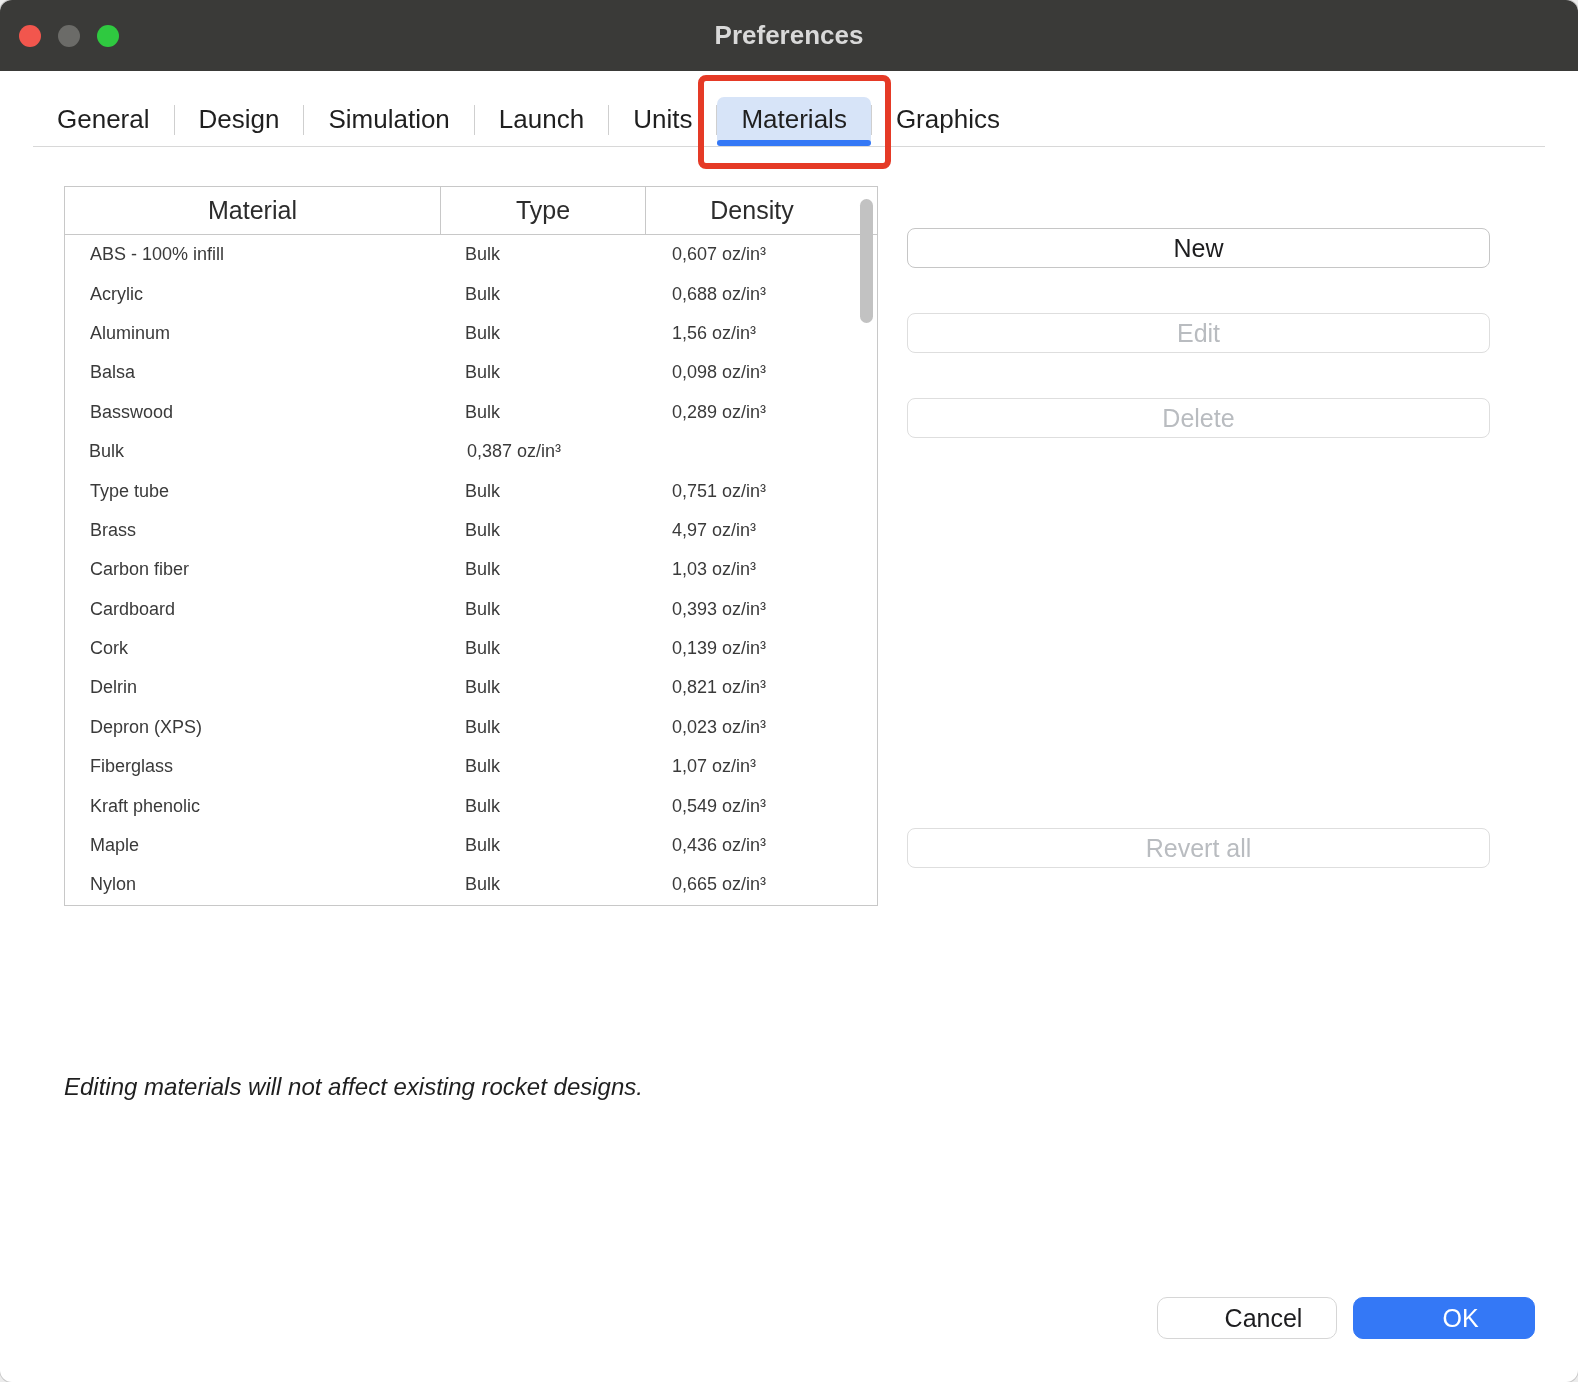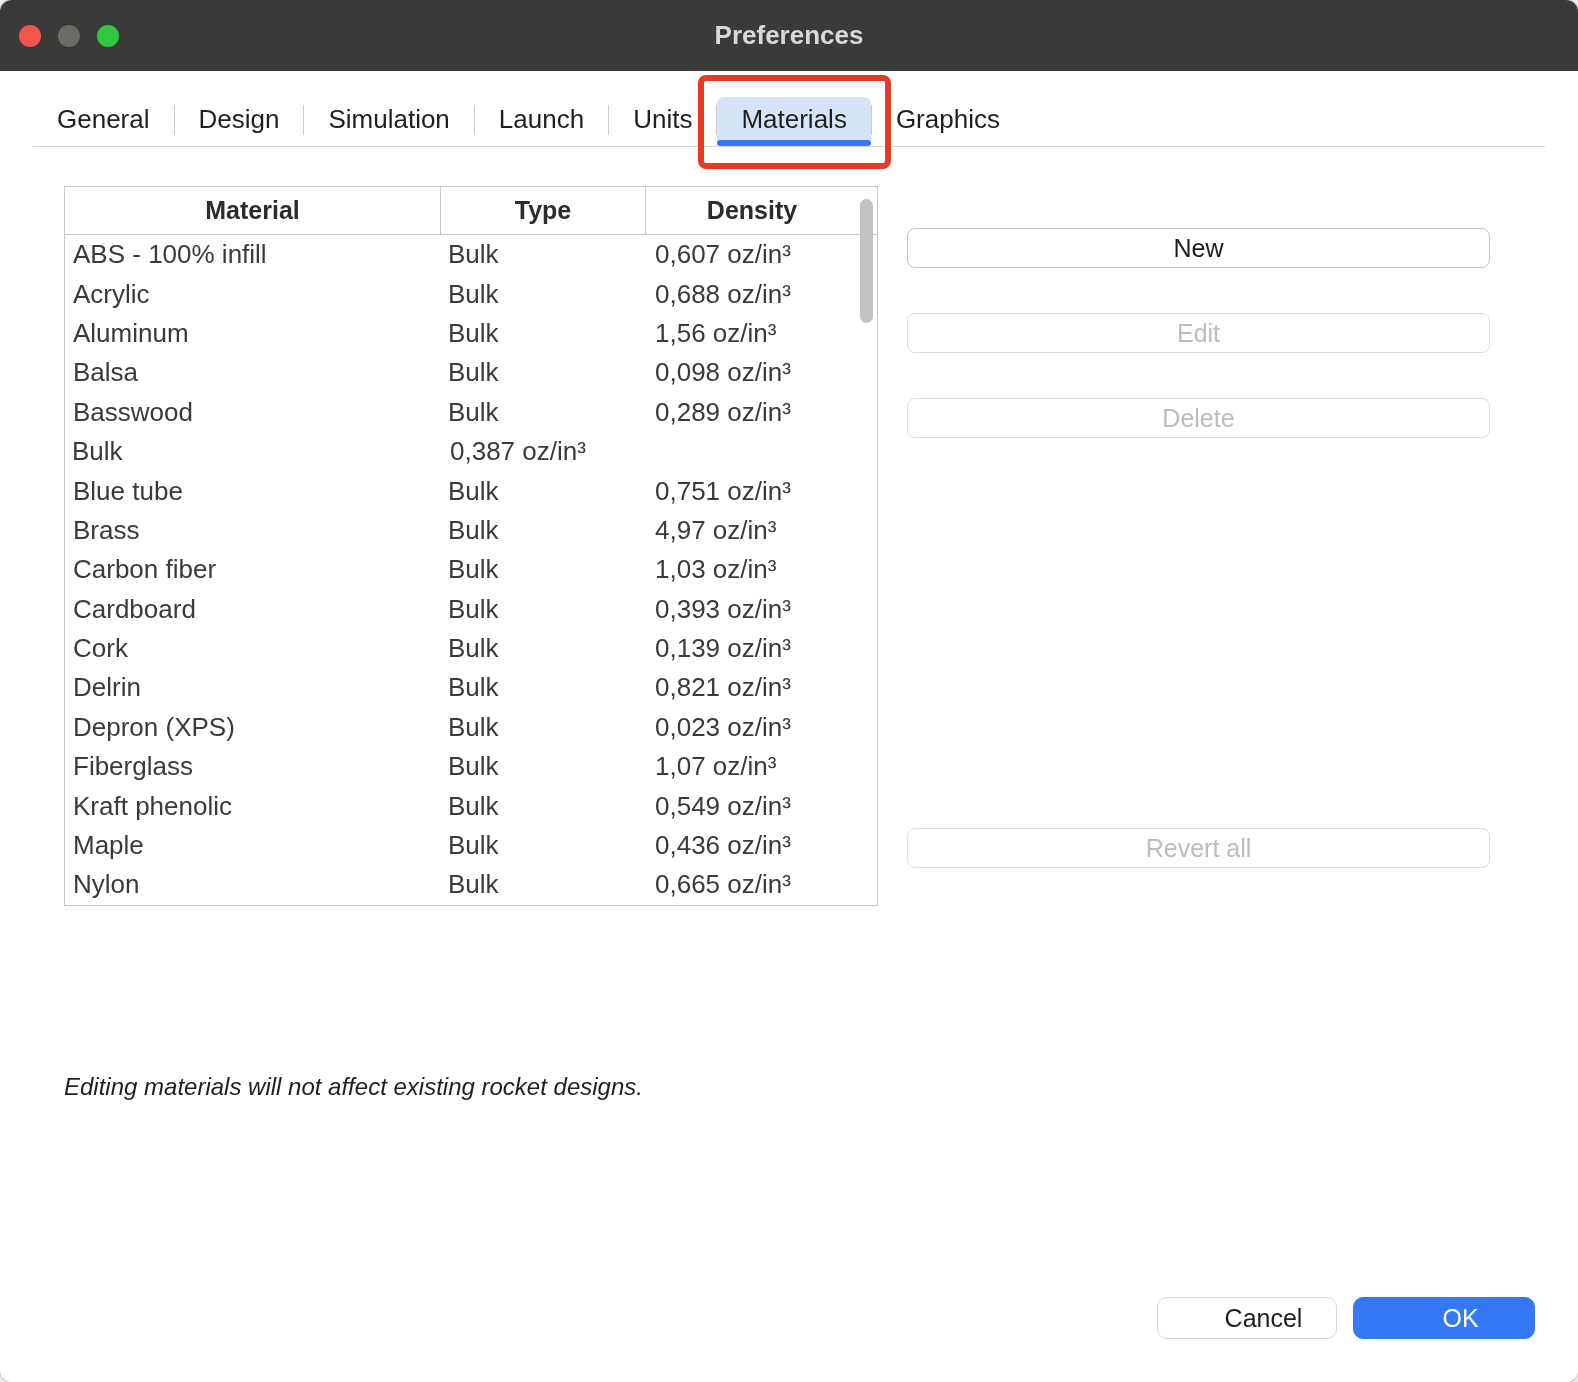--- a/index.html
+++ b/index.html
@@ -55,28 +55,28 @@
   .materials-table {
     position:absolute; left:64px; top:186px; width:814px;
     border:1px solid #c8c8c8; background:#fff;
   }
   .thead {
     display:grid; grid-template-columns:376px 205px 212px;
     height:48px; border-bottom:1px solid #c8c8c8;
   }
   .thead .hcell {
     display:flex; align-items:center; justify-content:center;
-    font-size:25px; font-weight:700; color:#2c2c2c;
+    font-size:25px; font-weight:400; color:#2c2c2c;
   }
   .thead .hcell.c0, .thead .hcell.c1 { border-right:1px solid #c8c8c8; }
   .tbody { height:670px; overflow:hidden; position:relative; }
   .trow { display:grid; grid-template-columns:376px 205px 212px; height:39.4px; }
   .tcell {
-    display:flex; align-items:center; font-size:26px; color:#3a3a3a;
-    white-space:nowrap; overflow:hidden;
+    display:flex; align-items:center; font-size:18px; color:#3a3a3a;
+    white-space:nowrap; overflow:hidden;margin-left:17px;
   }
   .tcell.c0 { padding-left:8px; }
   .tcell.c1 { padding-left:7px; }
   .tcell.c2 { padding-left:9px; }
   .vscrollbar {
     position:absolute; top:2px; right:1px; width:19px; height:716px;
   }
   .vthumb {
     position:absolute; top:10px; right:3px; width:13px; height:124px;
     background:#c2c2c2; border-radius:7px;
@@ -177,21 +177,21 @@
         <div class="trow">
           <div class="tcell c0">Basswood</div>
           <div class="tcell c1">Bulk</div>
           <div class="tcell c2">0,289 oz/in³</div>
         </div>
         <div class="trow">
           <div class="tcell c1">Bulk</div>
           <div class="tcell c2">0,387 oz/in³</div>
         </div>
         <div class="trow">
-          <div class="tcell c0">Blue tube</div>
+          <div class="tcell c0">Type tube</div>
           <div class="tcell c1">Bulk</div>
           <div class="tcell c2">0,751 oz/in³</div>
         </div>
         <div class="trow">
           <div class="tcell c0">Brass</div>
           <div class="tcell c1">Bulk</div>
           <div class="tcell c2">4,97 oz/in³</div>
         </div>
         <div class="trow">
           <div class="tcell c0">Carbon fiber</div>

